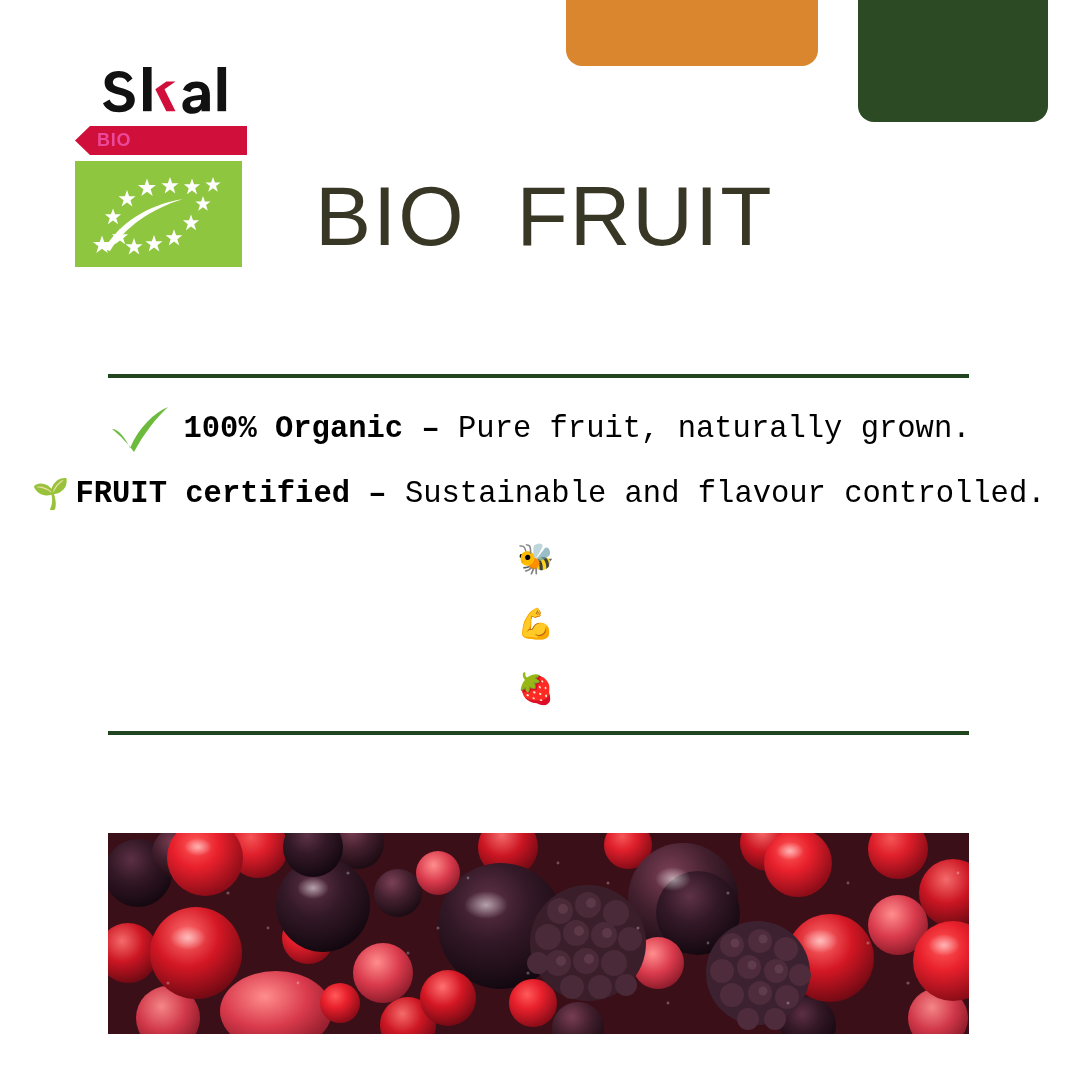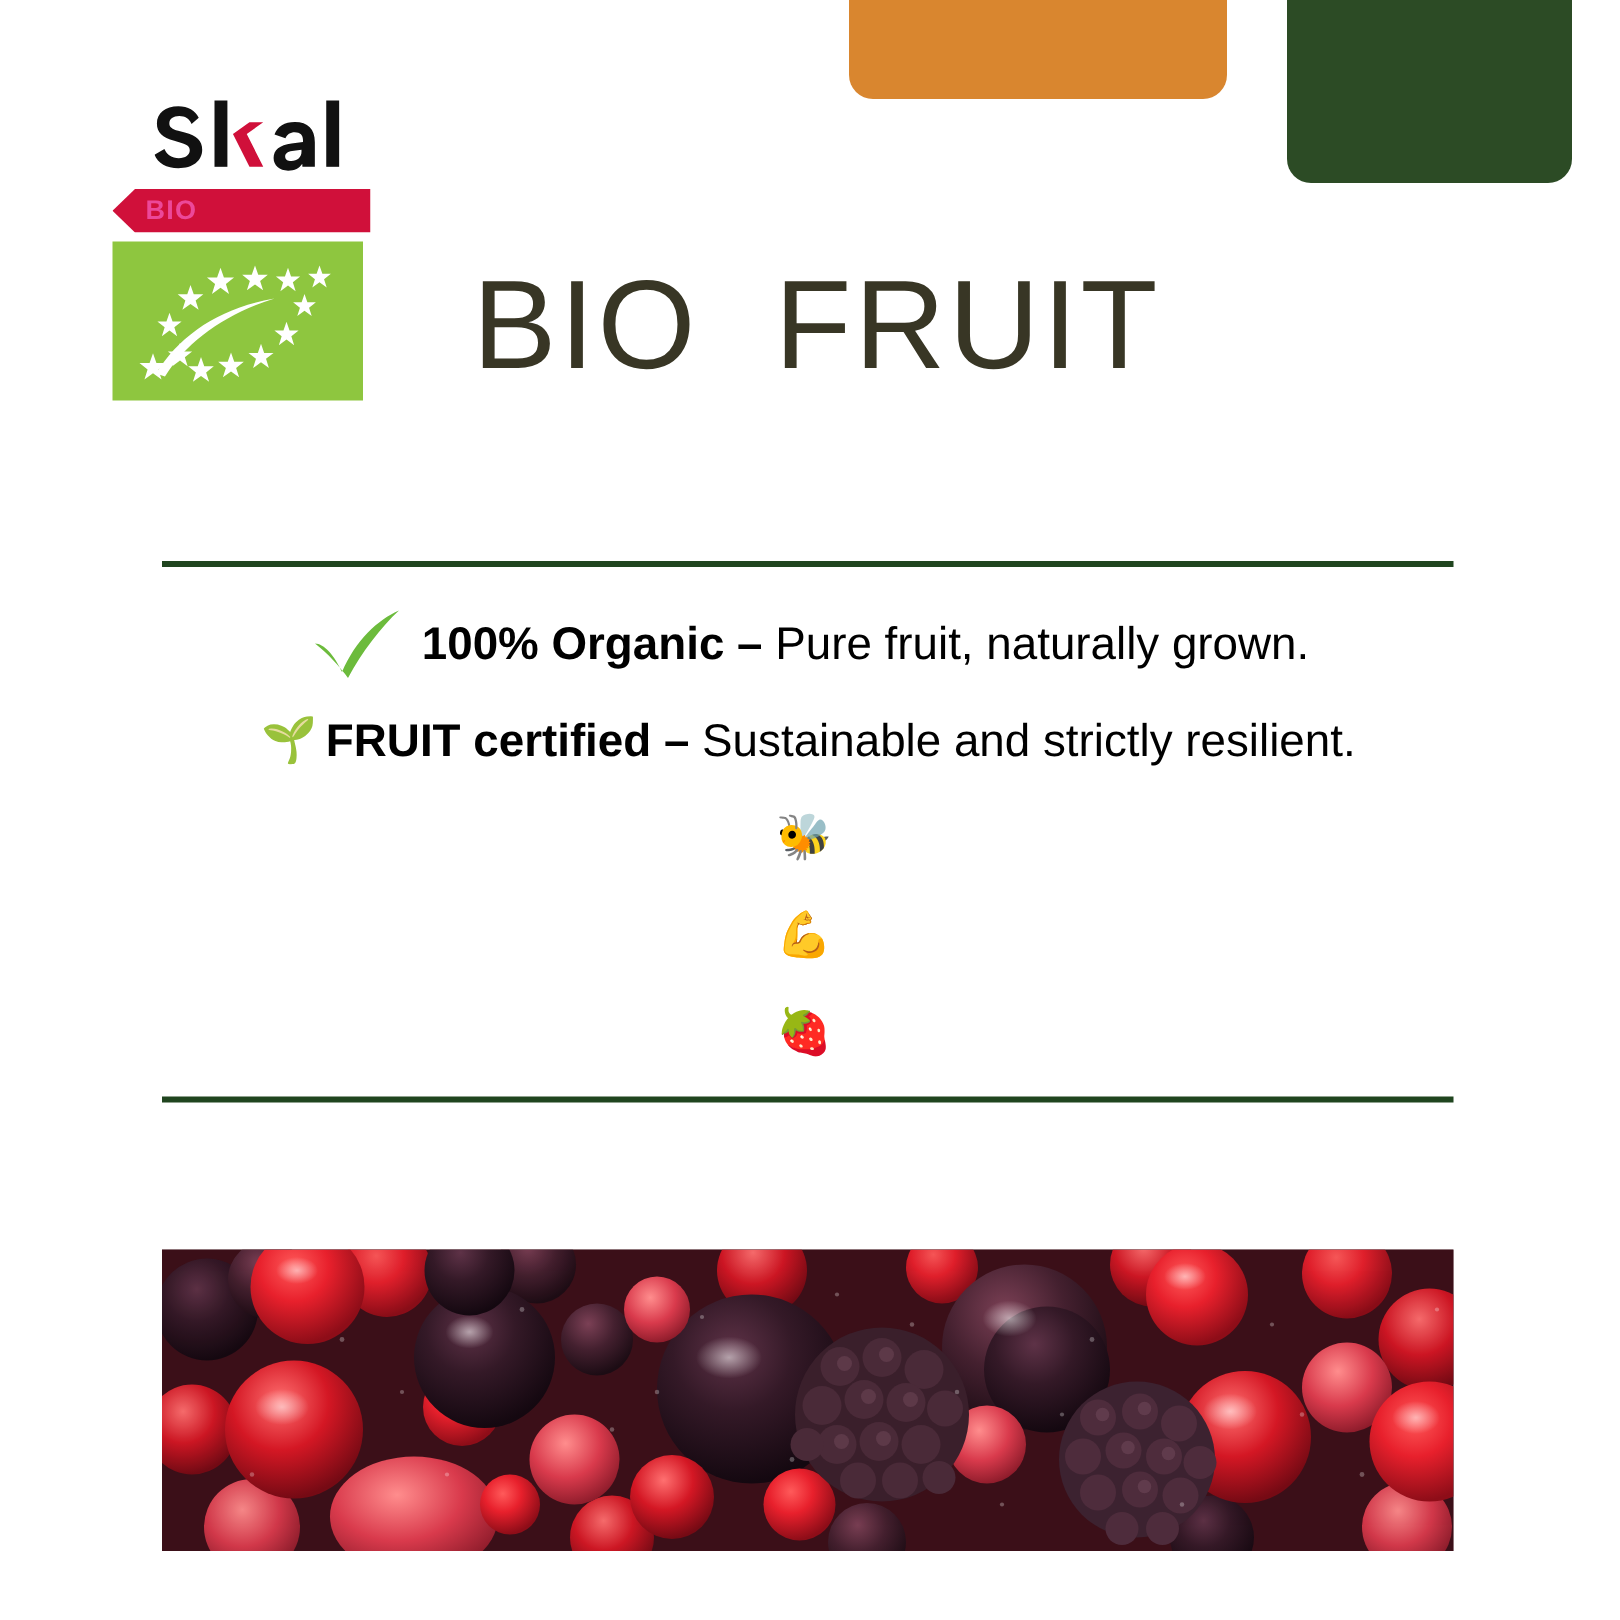--- a/index.html
+++ b/index.html
@@ -136,21 +136,21 @@
   }
   .feature-icon.check {
     width: 62px;
     margin-right: 12px;
   }
   .feature-icon.check svg { display: block; }
   .feature-text {
     font-size: 30.5px;
     line-height: 36px;
     color: #000000;
-    font-family: Liberation Sans, sans-serif;
+    font-family: Liberation Mono, monospace;
   }
   .feature-text .lead {
     font-weight: bold;
   }
 
   
   .photo {
     position: absolute;
     left: 108px;
     top: 833px;
@@ -229,21 +229,21 @@
     <span class="feature-icon check">
       <svg width="62" height="48" viewBox="0 0 62 48" xmlns="http://www.w3.org/2000/svg">
         <path d="M3 24 C 9 24, 16 32, 21 43 C 30 22, 45 8, 59 2 C 47 13, 34 30, 25 47 C 20 40, 11 30, 3 24 Z" fill="#6cbb3c"></path>
       </svg>
     </span>
     <span class="feature-text"><span class="lead">100% Organic – </span><span>Pure fruit, naturally grown.</span></span>
   </div>
 
   <div class="feature-row">
     <span class="feature-icon">🌱</span>
-    <span class="feature-text"><span class="lead">FRUIT certified – </span><span>Sustainable and strictly resilient.</span></span>
+    <span class="feature-text"><span class="lead">FRUIT certified – </span><span>Sustainable and flavour controlled.</span></span>
   </div>
 
   <div class="feature-row">
     <span class="feature-icon">🐝</span>
   </div>
 
   <div class="feature-row">
     <span class="feature-icon">💪</span>
   </div>
 

